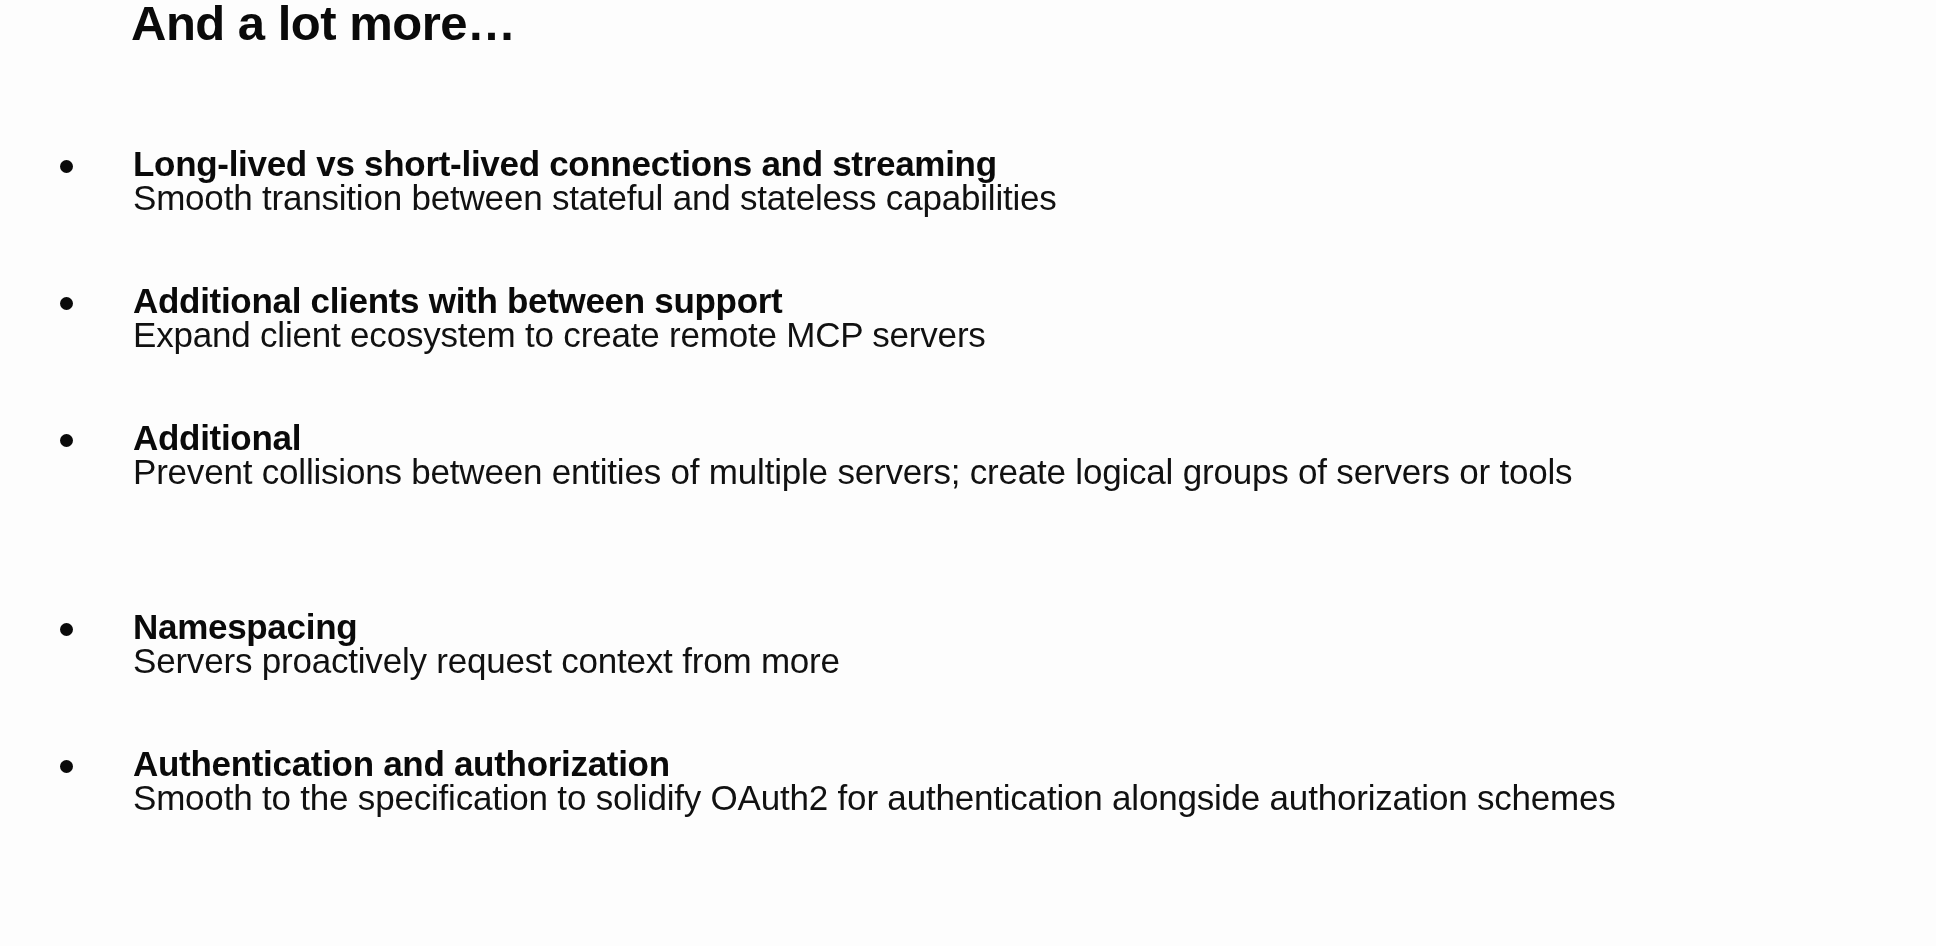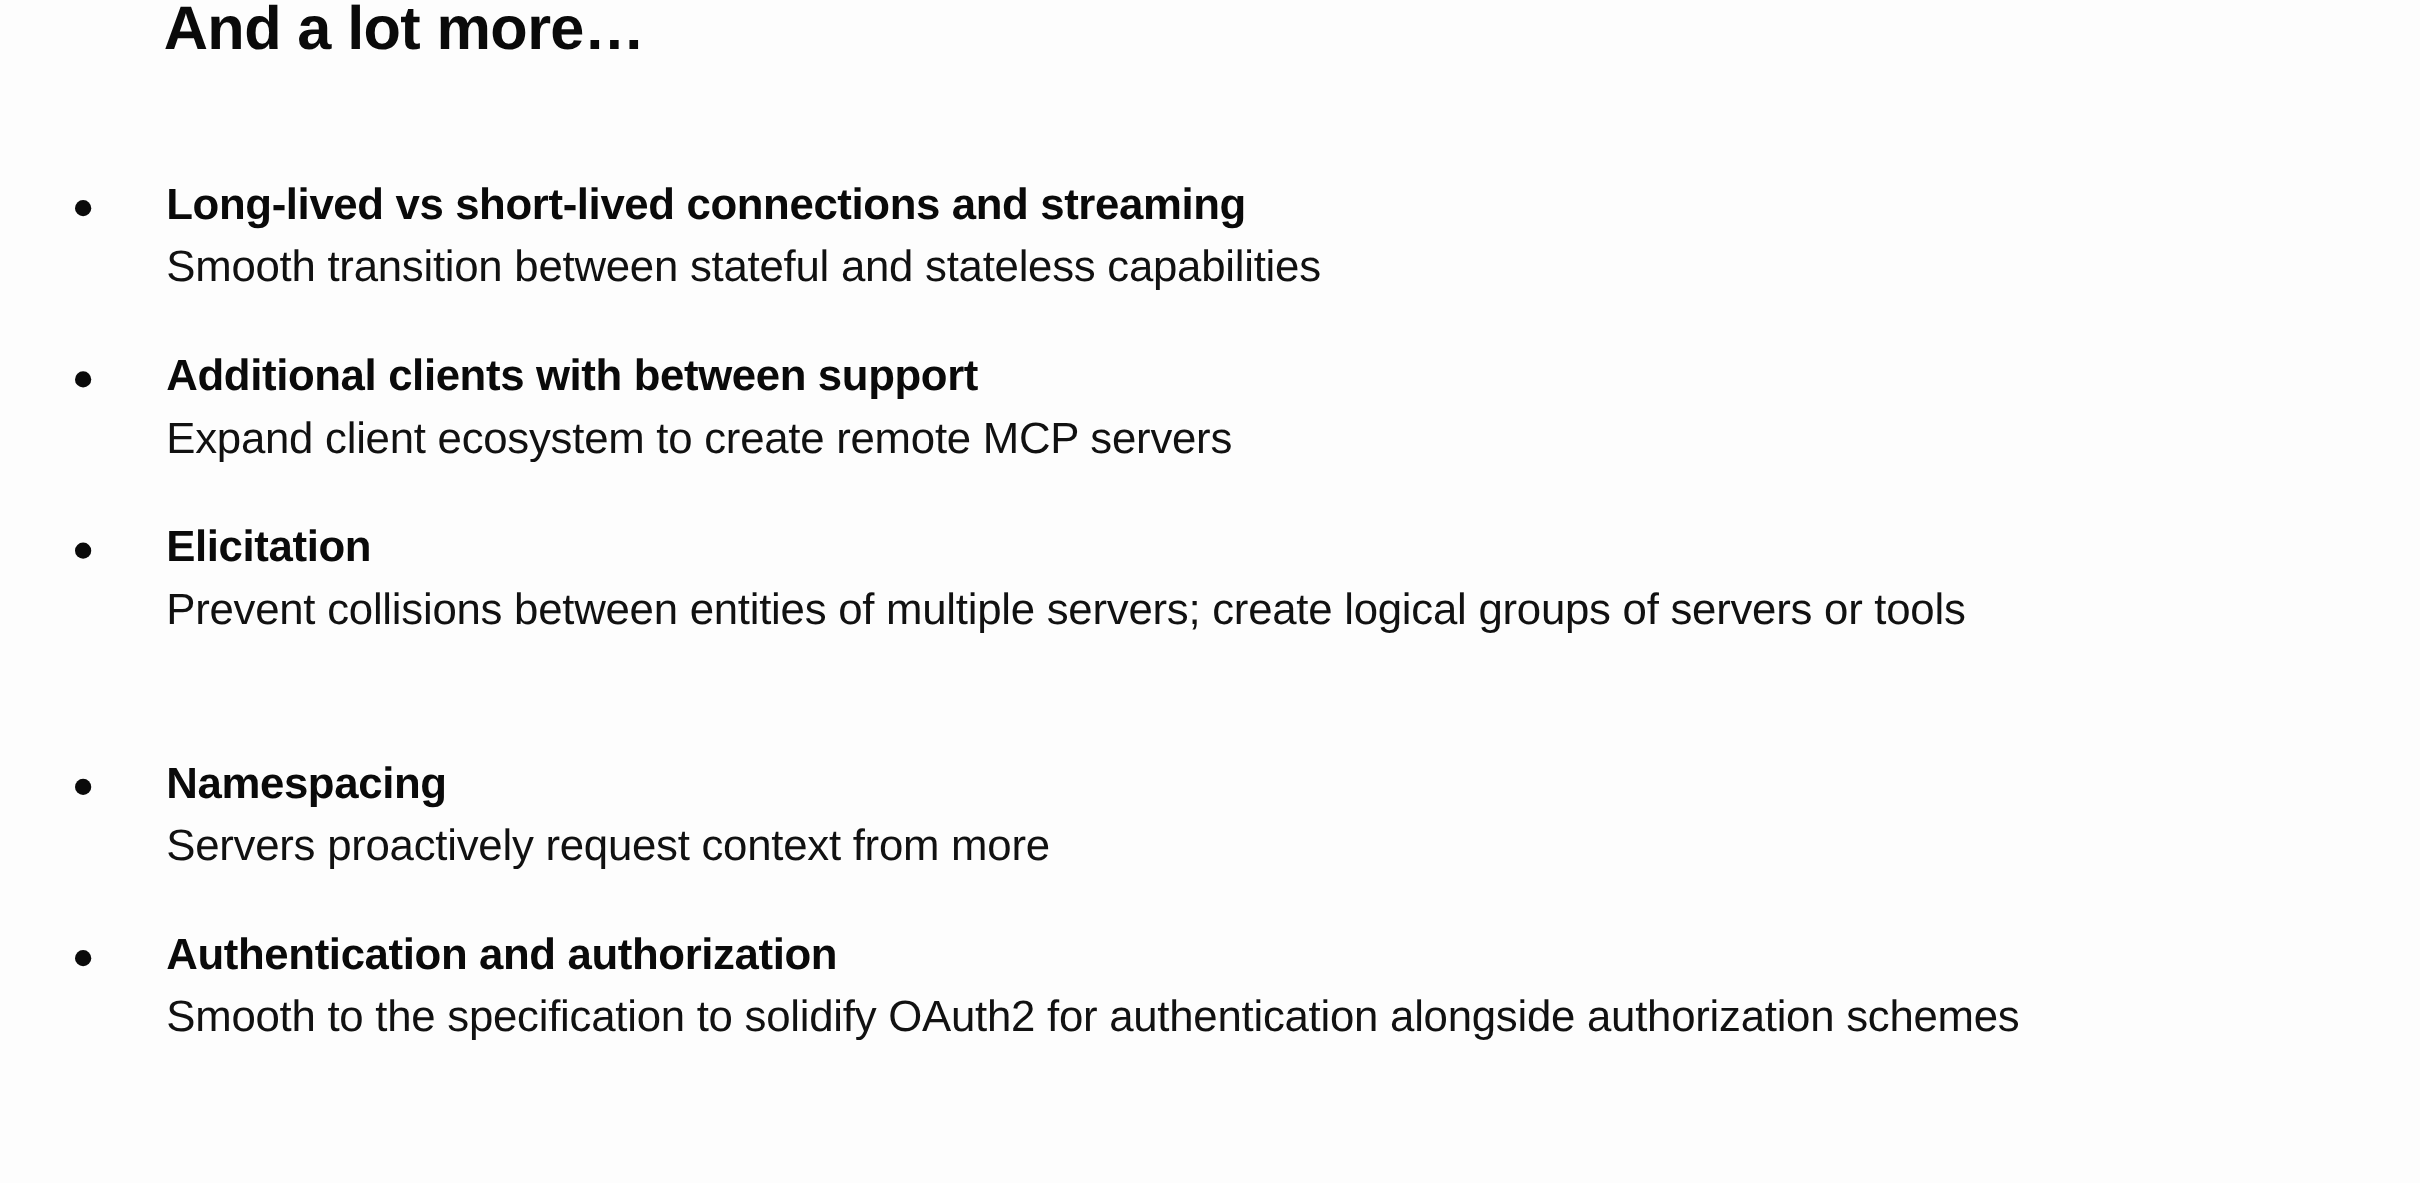--- a/index.html
+++ b/index.html
@@ -54,21 +54,21 @@
       top: 0;
       font-size: 35px;
       font-weight: bold;
       line-height: 48px;
       white-space: nowrap;
       letter-spacing: -0.3px;
     }
     .item-desc {
       position: absolute;
       left: 133px;
-      top: 50px;
+      top: 34px;
       width: 1720px;
       font-size: 35px;
       font-weight: normal;
       line-height: 47px;
       color: #111;
       letter-spacing: -0.2px;
     }
     #item-0 { top: 140px; }
     #item-1 { top: 277px; }
     #item-2 { top: 414px; }
@@ -86,21 +86,21 @@
     <div class="item-heading">Long-lived vs short-lived connections and streaming</div>
     <div class="item-desc">Smooth transition between stateful and stateless capabilities</div>
   </li>
   <li class="item" id="item-1">
     <span class="bullet"></span>
     <div class="item-heading">Additional clients with between support</div>
     <div class="item-desc">Expand client ecosystem to create remote MCP servers</div>
   </li>
   <li class="item" id="item-2">
     <span class="bullet"></span>
-    <div class="item-heading">Elicitation</div>
+    <div class="item-heading">Additional</div>
     <div class="item-desc">Prevent collisions between entities of multiple servers; create logical groups of servers or tools</div>
   </li>
   <li class="item" id="item-3">
     <span class="bullet"></span>
     <div class="item-heading">Namespacing</div>
     <div class="item-desc">Servers proactively request context from more</div>
   </li>
   <li class="item" id="item-4">
     <span class="bullet"></span>
     <div class="item-heading">Authentication and authorization</div>

